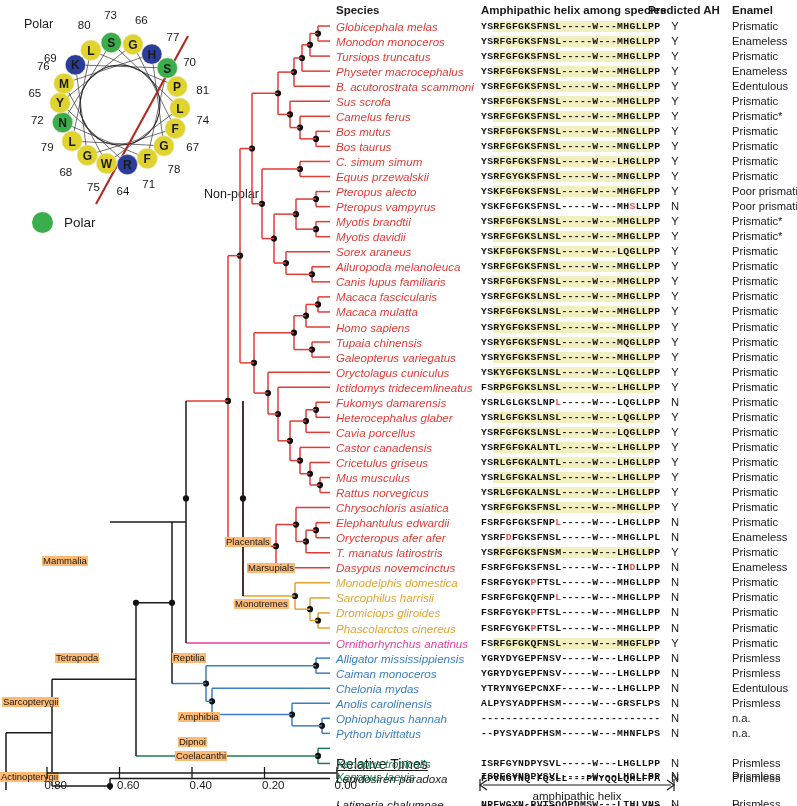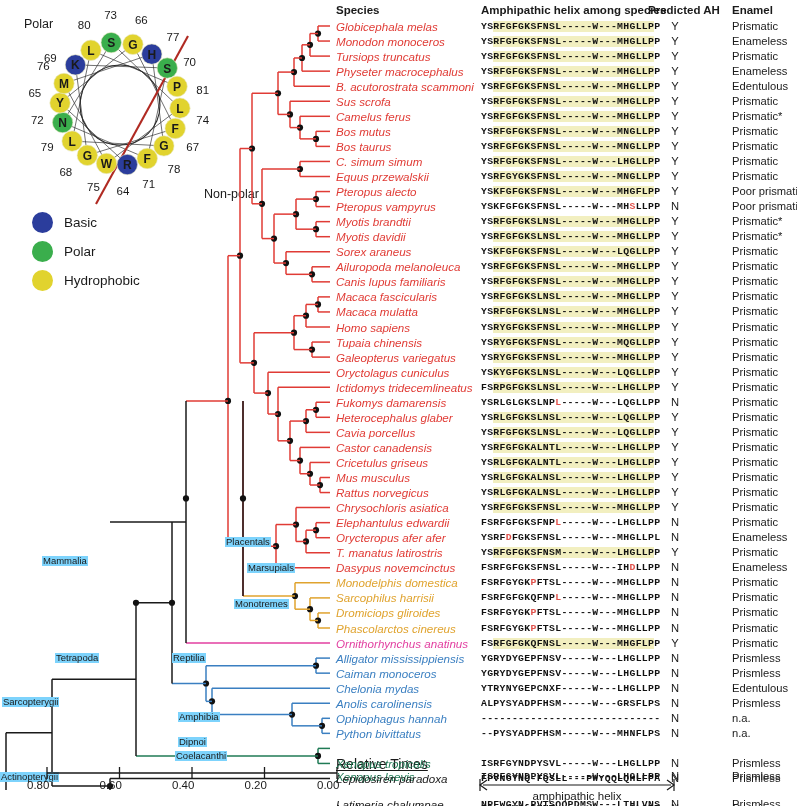--- a/index.html
+++ b/index.html
@@ -22,25 +22,25 @@
 
   
   #legend{position:absolute;left:32px;top:208px;width:180px;}
   .legend-row{display:flex;align-items:center;height:29px;}
   .legend-dot{width:21px;height:21px;border-radius:50%;margin-right:11px;flex:0 0 auto;}
   .legend-label{font-size:13.5px;color:#1a1a1a;}
 
   
   #tree-panel{position:absolute;left:0;top:0;width:340px;height:790px;}
   .clade-lbl{position:absolute;font-size:9.5px;color:#1a1a1a;white-space:nowrap;
-             background:#7dd3fc;padding:0 1px;line-height:10px;}
+             background:#fdba74;padding:0 1px;line-height:10px;}
 
   
   #axis-panel{position:absolute;left:0;top:762px;width:400px;height:44px;}
-  .axis-tick-lbl{position:absolute;font-size:11.5px;color:#1a1a1a;text-align:left;width:40px;}
+  .axis-tick-lbl{position:absolute;font-size:11.5px;color:#1a1a1a;text-align:right;width:40px;}
   #rel-times{position:absolute;left:336px;top:756px;font-size:14px;color:#1a1a1a;text-decoration:underline;}
 
   
   #table-panel{position:absolute;left:336px;top:0;width:461px;height:806px;}
   .hdr{position:absolute;font-size:11.5px;font-weight:700;color:#1a1a1a;white-space:nowrap;}
   #hdr-species{left:0px;top:4px;}
   #hdr-seq{left:145px;top:4px;}
   #hdr-ah{left:312px;top:4px;}
   #hdr-enamel{left:396px;top:4px;}
 
@@ -148,30 +148,22 @@
           <text x="26.836946088224963" y="85.03111331743436" class="wheel-num-txt">65</text>
           <text x="35.373438919800336" y="57.95681702239902" class="wheel-num-txt">76</text>
         </g>
       <text class="wheel-lbl-txt" x="16" y="20">Polar</text>
       <text class="wheel-lbl-txt" x="196" y="190">Non-polar</text>
     </svg>
   </div>
 
   <div id="legend">
       <div class="legend-row">
-        <div class="legend-dot" style="background: rgb(43, 61, 156);"></div>
-        <div class="legend-label">Basic</div>
-      </div>
-      <div class="legend-row">
         <div class="legend-dot" style="background: rgb(58, 174, 76);"></div>
         <div class="legend-label">Polar</div>
-      </div>
-      <div class="legend-row">
-        <div class="legend-dot" style="background: rgb(225, 211, 46);"></div>
-        <div class="legend-label">Hydrophobic</div>
       </div>
     </div>
 
   <div id="tree-panel">
     <svg id="tree-svg" width="340" height="790" viewBox="0 0 340 790">
         <line x1="318" y1="26" x2="330" y2="26" stroke="#e03b35" stroke-width="1.5" stroke-linecap="butt"></line>
         <line x1="318" y1="41.05" x2="330" y2="41.05" stroke="#e03b35" stroke-width="1.5" stroke-linecap="butt"></line>
         <line x1="318" y1="26" x2="318" y2="41.05" stroke="#e03b35" stroke-width="1.5" stroke-linecap="butt"></line>
         <circle cx="318" cy="33.525" r="3.1" fill="#111"></circle>
         <line x1="310" y1="33.525" x2="318" y2="33.525" stroke="#e03b35" stroke-width="1.5" stroke-linecap="butt"></line>

